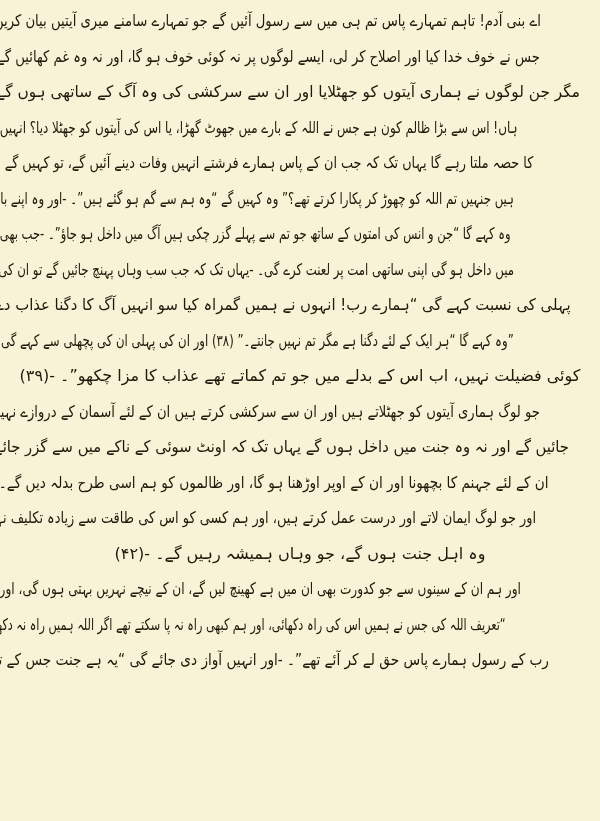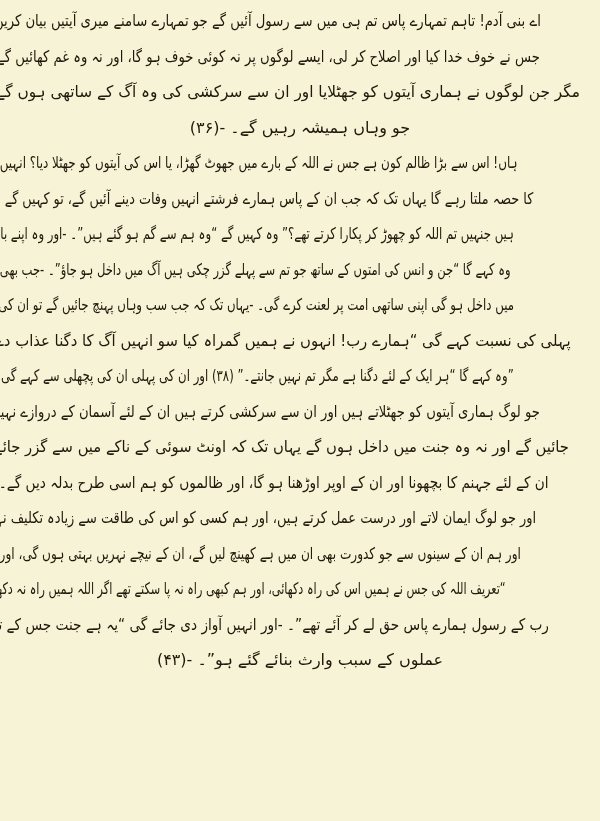--- a/index.html
+++ b/index.html
@@ -34,29 +34,29 @@
     letter-spacing: 0.1px;
   }
 </style>
 </head>
 <body style="background: rgb(247, 243, 214);">
 
 <div class="page" style="color: rgb(31, 24, 11);">
   <p class="line" style="transform-origin: center center; transform: scaleX(0.824859);">اے بنی آدم! تاہم تمہارے پاس تم ہی میں سے رسول آئیں گے جو تمہارے سامنے میری آیتیں بیان کریں گے، تو</p>
   <p class="line" style="transform-origin: center center; transform: scaleX(0.821378);">جس نے خوف خدا کیا اور اصلاح کر لی، ایسے لوگوں پر نہ کوئی خوف ہو گا، اور نہ وہ غم کھائیں گے۔ -(۳۵)</p>
   <p class="line" style="transform-origin: center center; transform: scaleX(0.958949);">مگر جن لوگوں نے ہماری آیتوں کو جھٹلایا اور ان سے سرکشی کی وہ آگ کے ساتھی ہوں گے</p>
-  <p class="line">جو وہاں ہمیشہ رہیں گے۔ -(۳۶)</p>
   <p class="line" style="transform-origin: center center; transform: scaleX(0.744898);">ہاں! اس سے بڑا ظالم کون ہے جس نے اللہ کے بارے میں جھوٹ گھڑا، یا اس کی آیتوں کو جھٹلا دیا؟ انہیں ان کی لکھت</p>
   <p class="line" style="transform-origin: center center; transform: scaleX(0.798906);">کا حصہ ملتا رہے گا یہاں تک کہ جب ان کے پاس ہمارے فرشتے انہیں وفات دینے آئیں گے، تو کہیں گے “وہ کہاں</p>
   <p class="line" style="transform-origin: center center; transform: scaleX(0.732748);">ہیں جنہیں تم اللہ کو چھوڑ کر پکارا کرتے تھے؟” وہ کہیں گے “وہ ہم سے گم ہو گئے ہیں”۔ -اور وہ اپنے بارے میں گواہی</p>
   <p class="line" style="transform-origin: center center; transform: scaleX(0.720988);">وہ کہے گا “جن و انس کی امتوں کے ساتھ جو تم سے پہلے گزر چکی ہیں آگ میں داخل ہو جاؤ”۔ -جب بھی کوئی امت اس</p>
   <p class="line" style="transform-origin: center center; transform: scaleX(0.732748);">میں داخل ہو گی اپنی ساتھی امت پر لعنت کرے گی۔ -یہاں تک کہ جب سب وہاں پہنچ جائیں گے تو ان کی پچھلی ان کی</p>
   <p class="line" style="transform-origin: center center; transform: scaleX(0.926984);">پہلی کی نسبت کہے گی “ہمارے رب! انہوں نے ہمیں گمراہ کیا سو انہیں آگ کا دگنا عذاب دے۔</p>
   <p class="line" style="transform-origin: center center; transform: scaleX(0.73183);">”وہ کہے گا “ہر ایک کے لئے دگنا ہے مگر تم نہیں جانتے۔” (۳۸) اور ان کی پہلی ان کی پچھلی سے کہے گی “تمہیں ہم پر</p>
+  <p class="line">کوئی فضیلت نہیں، اب اس کے بدلے میں جو تم کماتے تھے عذاب کا مزا چکھو”۔ -(۳۹)</p>
   <p class="line" style="transform-origin: center center; transform: scaleX(0.821378);">جو لوگ ہماری آیتوں کو جھٹلاتے ہیں اور ان سے سرکشی کرتے ہیں ان کے لئے آسمان کے دروازے نہیں کھولے</p>
   <p class="line" style="transform-origin: center center; transform: scaleX(0.921136);">جائیں گے اور نہ وہ جنت میں داخل ہوں گے یہاں تک کہ اونٹ سوئی کے ناکے میں سے گزر جائے۔</p>
   <p class="line" style="transform-origin: center center; transform: scaleX(0.851312);">ان کے لئے جہنم کا بچھونا اور ان کے اوپر اوڑھنا ہو گا، اور ظالموں کو ہم اسی طرح بدلہ دیں گے۔ -(۴۱)</p>
   <p class="line" style="transform-origin: center center; transform: scaleX(0.808864);">اور جو لوگ ایمان لاتے اور درست عمل کرتے ہیں، اور ہم کسی کو اس کی طاقت سے زیادہ تکلیف نہیں دیتے،</p>
+  <p class="line">وہ اہل جنت ہوں گے، جو وہاں ہمیشہ رہیں گے۔ -(۴۲)</p>
   <p class="line" style="transform-origin: center center; transform: scaleX(0.756477);">اور ہم ان کے سینوں سے جو کدورت بھی ان میں ہے کھینچ لیں گے، ان کے نیچے نہریں بہتی ہوں گی، اور وہ کہیں گے</p>
   <p class="line" style="transform-origin: center center; transform: scaleX(0.704463);">“تعریف اللہ کی جس نے ہمیں اس کی راہ دکھائی، اور ہم کبھی راہ نہ پا سکتے تھے اگر اللہ ہمیں راہ نہ دکھاتا۔ -یقیناً ہمارے</p>
   <p class="line" style="transform-origin: center center; transform: scaleX(0.852555);">رب کے رسول ہمارے پاس حق لے کر آئے تھے”۔ -اور انہیں آواز دی جائے گی “یہ ہے جنت جس کے تم اپنے</p>
-  <p class="line">عملوں کے سبب وارث بنائے گئے ہو”۔ -(۴۳)</p>
 </div>
 
 </body></html>

